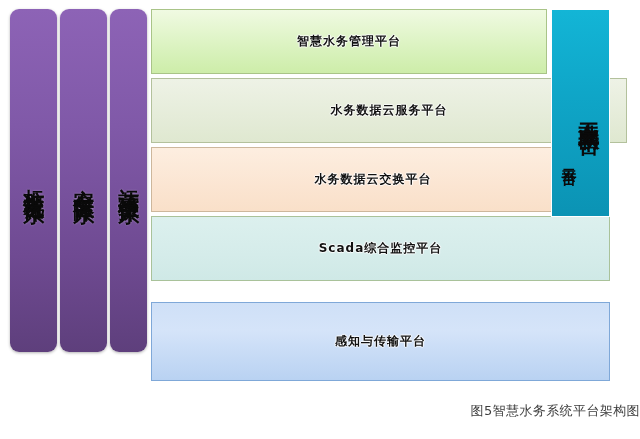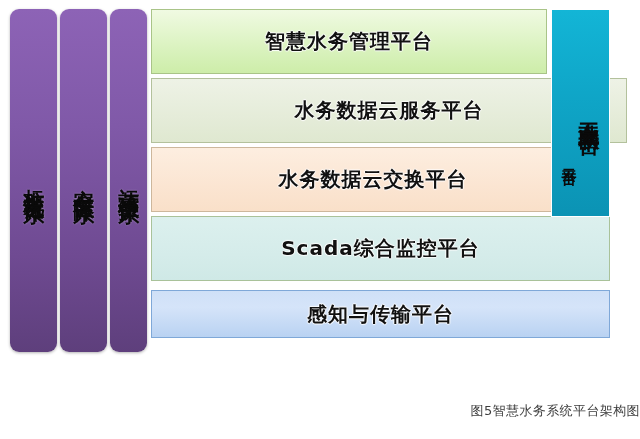--- a/index.html
+++ b/index.html
@@ -100,21 +100,21 @@
   
   .layer {
     position: absolute;
     left: 151px;
     box-sizing: border-box;
     display: flex;
     align-items: center;
     justify-content: center;
   }
   .layer-label {
-    font-size: 20px;
+    font-size: 12px;
     font-weight: bold;
     color: #111111;
     letter-spacing: 1px;
     text-shadow:
       1px 0 1px rgba(255,255,255,0.9),
       -1px 0 1px rgba(255,255,255,0.9),
       0 1px 1px rgba(255,255,255,0.9),
       0 -1px 1px rgba(255,255,255,0.9);
   }
 
@@ -134,21 +134,21 @@
     border: 1px solid #cdb79c;
     padding-left: 12px;
   }
   #layer-3 {
     top: 216px; height: 65px; width: 459px;
     background: linear-gradient(180deg, #dcf0ee 0%, #d5ecea 60%, #cfe9e6 100%);
     border: 1px solid #a9c29a;
     justify-content: center;
   }
   #layer-4 {
-    top: 290px; height: 48px; width: 459px;
+    top: 302px; height: 79px; width: 459px;
     background: linear-gradient(180deg, #cfe0f7 0%, #d5e4f9 35%, #b9d2f2 100%);
     border: 1px solid #7fa8d8;
   }
 
   
   #caption {
     position: absolute;
     left: 0;
     top: 402px;
     width: 640px;

